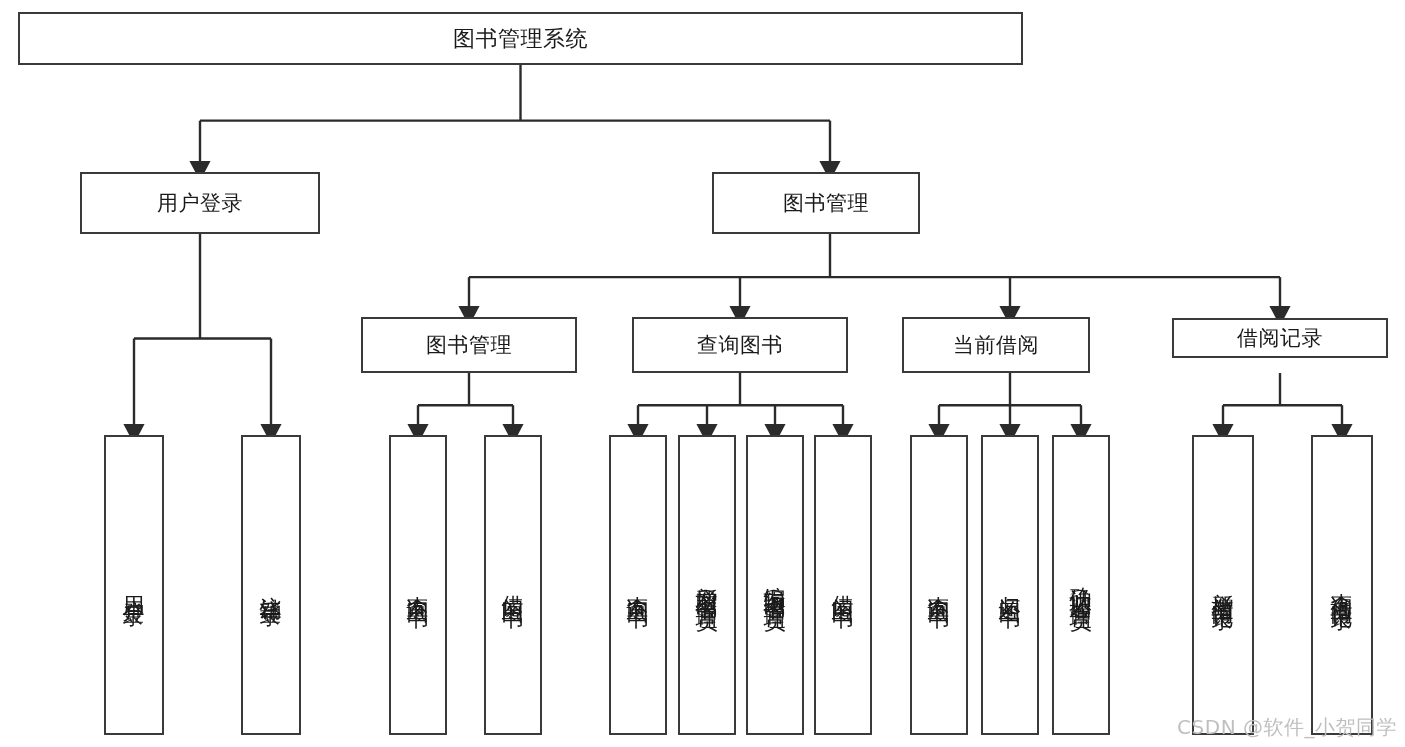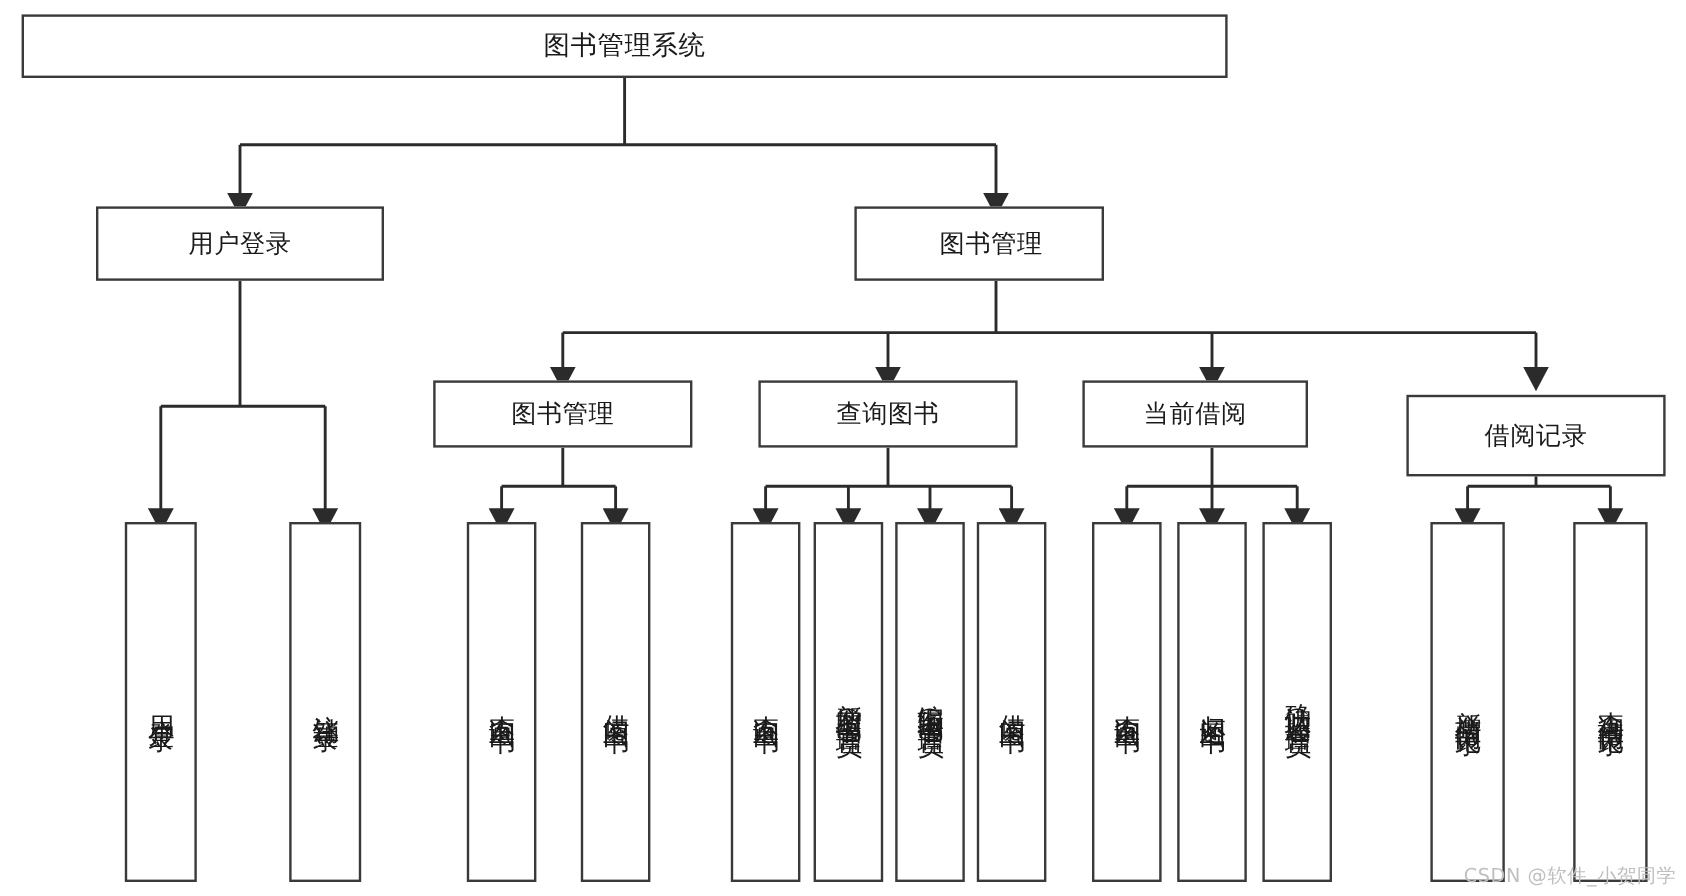--- a/index.html
+++ b/index.html
@@ -55,21 +55,21 @@
     writing-mode: vertical-rl;
     text-orientation: upright;
     font-size: 22px;
     line-height: 1.05;
     letter-spacing: 3.5px;
   }
   .watermark {
     position: absolute;
     right: 8px;
     bottom: 6px;
-    font-size: 16px;
+    font-size: 20px;
     color: #bfbfbf;
     letter-spacing: 0.5px;
     white-space: nowrap;
   }
 </style>
 </head>
 <body>
 
 <div id="canvas">
   <svg id="edges" viewBox="0 0 1405 747" width="1405" height="747" aria-hidden="true">
@@ -127,21 +127,21 @@
       </div>
       <div class="node horiz" style="left: 361px; top: 317px; width: 216px; height: 56px;">
         <span class="label">图书管理</span>
       </div>
       <div class="node horiz" style="left: 632px; top: 317px; width: 216px; height: 56px;">
         <span class="label">查询图书</span>
       </div>
       <div class="node horiz" style="left: 902px; top: 317px; width: 188px; height: 56px;">
         <span class="label">当前借阅</span>
       </div>
-      <div class="node horiz" style="left: 1172px; top: 329px; width: 216px; height: 68px;">
+      <div class="node horiz" style="left: 1172px; top: 318px; width: 216px; height: 40px;">
         <span class="label">借阅记录</span>
       </div>
       <div class="node vert" style="left: 104px; top: 435px; width: 60px; height: 300px;">
         <span class="label">用户登录</span>
       </div>
       <div class="node vert" style="left: 241px; top: 435px; width: 60px; height: 300px;">
         <span class="label">注销登录</span>
       </div>
       <div class="node vert" style="left: 389px; top: 435px; width: 58px; height: 300px;">
         <span class="label">查询图书</span>

